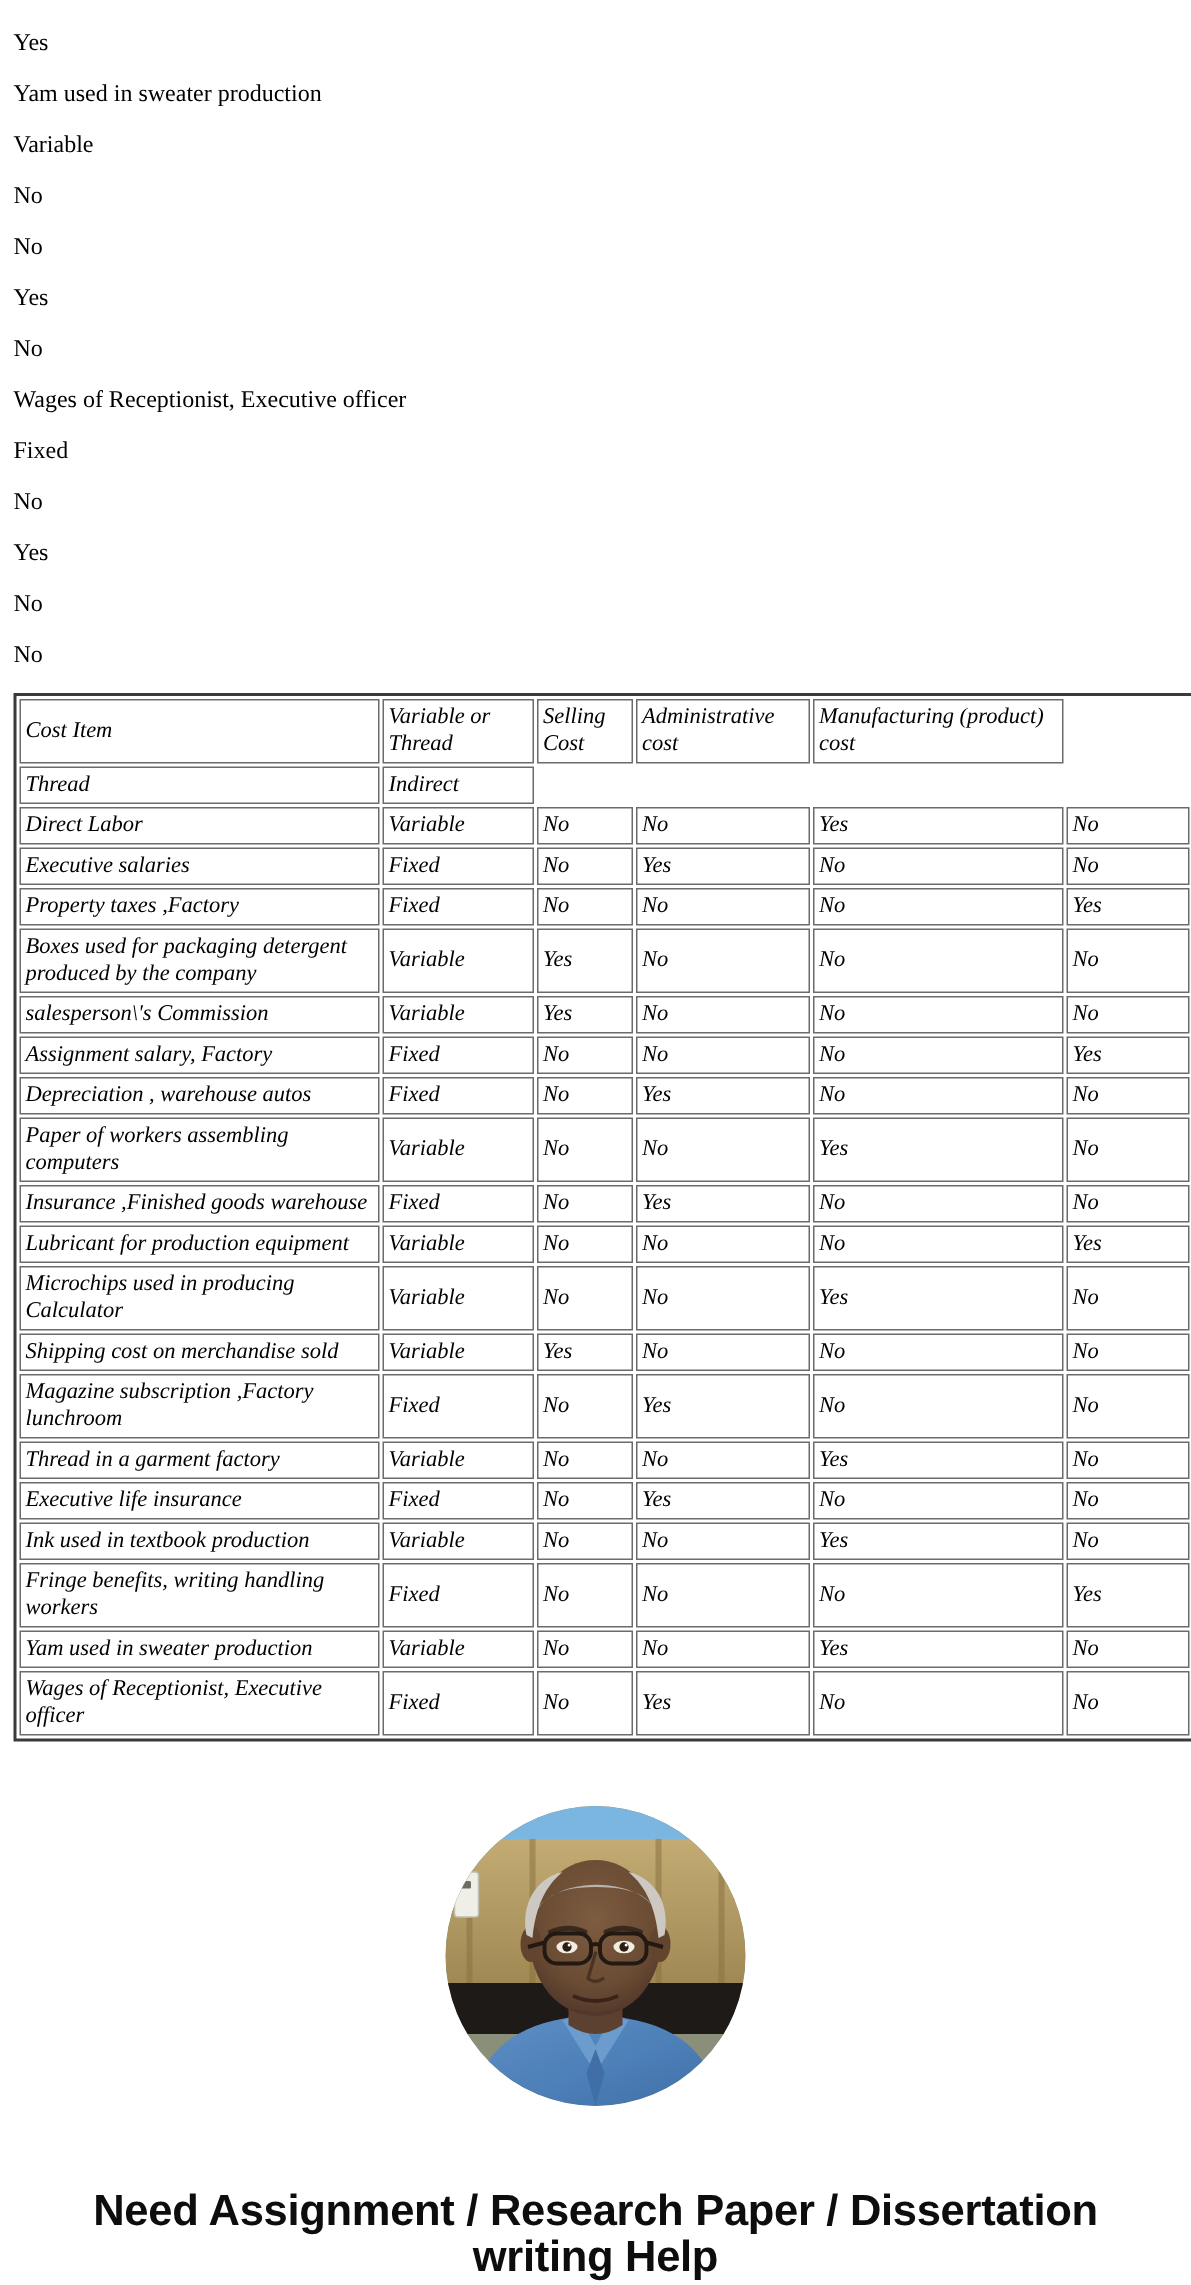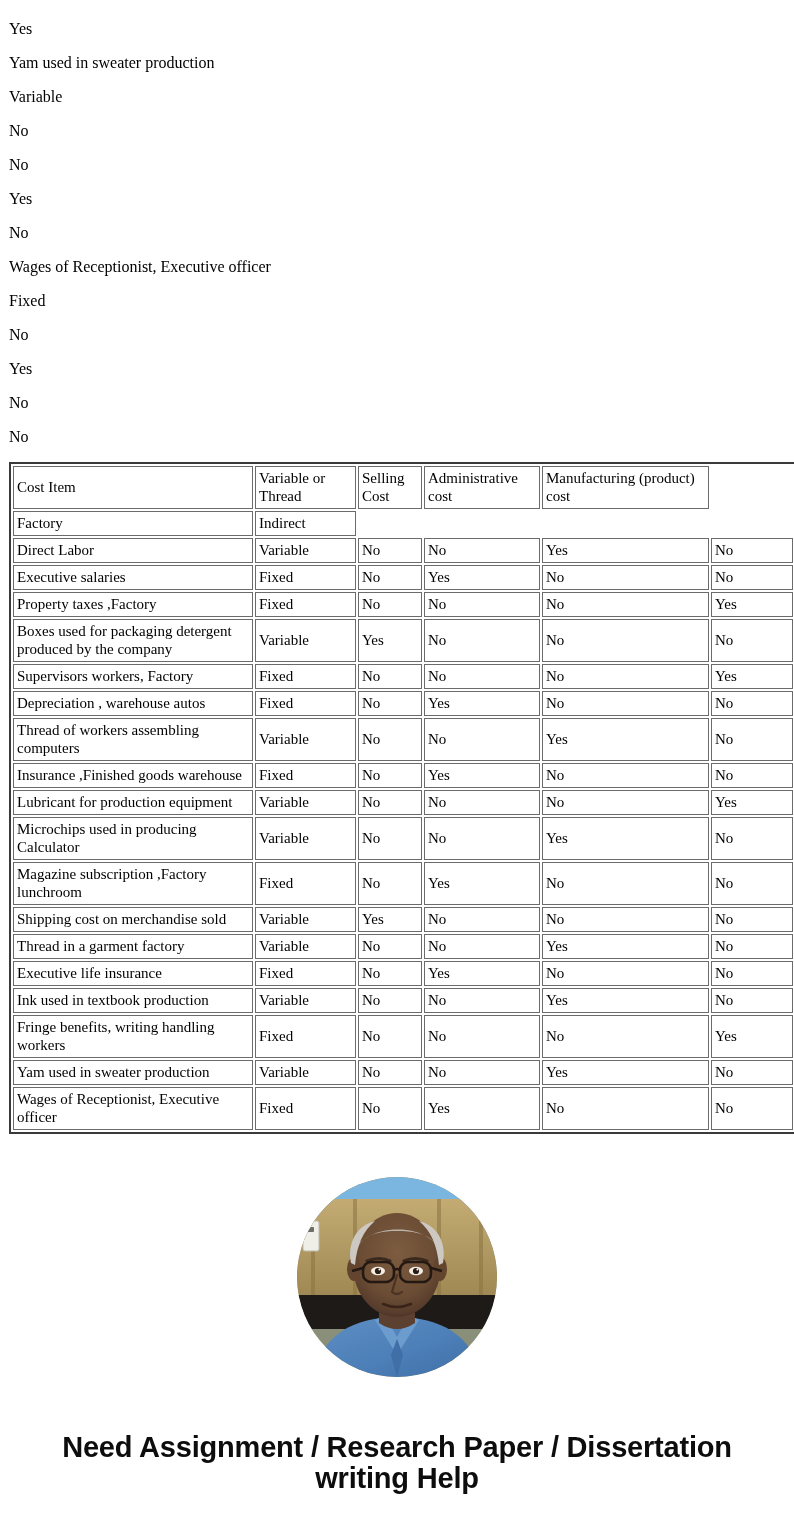--- a/index.html
+++ b/index.html
@@ -26,20 +26,21 @@
     line-height: 18px;
     margin: 0 0 16px 9px;
     color: #000;
     white-space: pre-wrap;
   }
   .loose-line:first-child { margin-top: 20px; }
 
   
   #cost-table-wrap {
     margin: 16px 9px 0 9px;
+    font-style: italic;
   }
   table.cost-table {
     border-collapse: separate;
     border-spacing: 2px;
     border: 2px solid #3a3a3a;
     width: 776px;
     table-layout: fixed;
     background: #ffffff;
     font-family: "Liberation Serif", "DejaVu Serif", serif;
     font-size: 15px;
@@ -124,21 +125,21 @@
     <tbody>
       <tr>
         <td>Cost Item</td>
         <td>Variable or Thread</td>
         <td>Selling Cost</td>
         <td>Administrative cost</td>
         <td>Manufacturing (product) cost</td>
         <td class="blank"></td>
       </tr>
       <tr>
-        <td>Factory</td>
+        <td>Thread</td>
         <td>Indirect</td>
         <td class="blank"></td>
         <td class="blank"></td>
         <td class="blank"></td>
         <td class="blank"></td>
       </tr>
 
       <tr>
         <td>Direct Labor</td>
         <td>Variable</td>
@@ -165,37 +166,45 @@
       </tr>
       <tr>
         <td>Boxes used for packaging detergent produced by the company</td>
         <td>Variable</td>
         <td>Yes</td>
         <td>No</td>
         <td>No</td>
         <td>No</td>
       </tr>
       <tr>
-        <td>Supervisors workers, Factory</td>
+        <td>salesperson\'s Commission</td>
+        <td>Variable</td>
+        <td>Yes</td>
+        <td>No</td>
+        <td>No</td>
+        <td>No</td>
+      </tr>
+      <tr>
+        <td>Assignment salary, Factory</td>
         <td>Fixed</td>
         <td>No</td>
         <td>No</td>
         <td>No</td>
         <td>Yes</td>
       </tr>
       <tr>
         <td>Depreciation , warehouse autos</td>
         <td>Fixed</td>
         <td>No</td>
         <td>Yes</td>
         <td>No</td>
         <td>No</td>
       </tr>
       <tr>
-        <td>Thread of workers assembling computers</td>
+        <td>Paper of workers assembling computers</td>
         <td>Variable</td>
         <td>No</td>
         <td>No</td>
         <td>Yes</td>
         <td>No</td>
       </tr>
       <tr>
         <td>Insurance ,Finished goods warehouse</td>
         <td>Fixed</td>
         <td>No</td>
@@ -213,32 +222,32 @@
       </tr>
       <tr>
         <td>Microchips used in producing Calculator</td>
         <td>Variable</td>
         <td>No</td>
         <td>No</td>
         <td>Yes</td>
         <td>No</td>
       </tr>
       <tr>
+        <td>Shipping cost on merchandise sold</td>
+        <td>Variable</td>
+        <td>Yes</td>
+        <td>No</td>
+        <td>No</td>
+        <td>No</td>
+      </tr>
+      <tr>
         <td>Magazine subscription ,Factory lunchroom</td>
         <td>Fixed</td>
         <td>No</td>
         <td>Yes</td>
-        <td>No</td>
-        <td>No</td>
-      </tr>
-      <tr>
-        <td>Shipping cost on merchandise sold</td>
-        <td>Variable</td>
-        <td>Yes</td>
-        <td>No</td>
         <td>No</td>
         <td>No</td>
       </tr>
       <tr>
         <td>Thread in a garment factory</td>
         <td>Variable</td>
         <td>No</td>
         <td>No</td>
         <td>Yes</td>
         <td>No</td>

